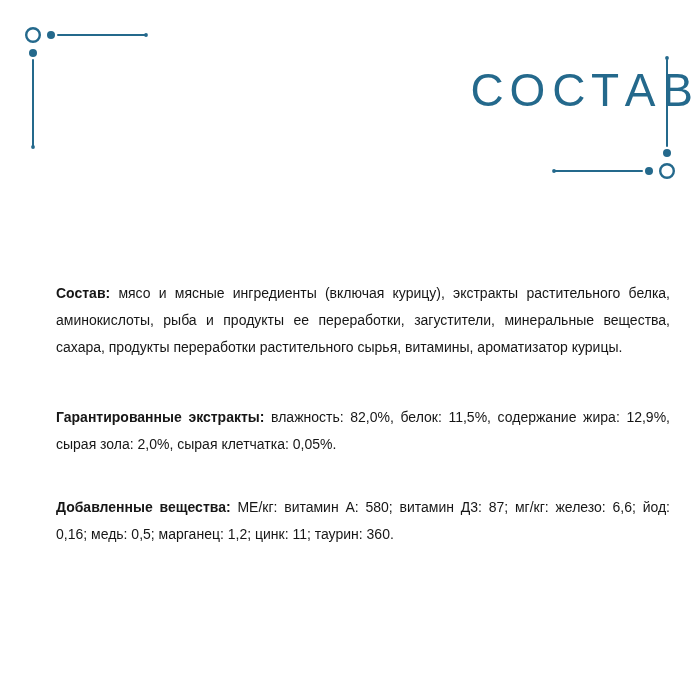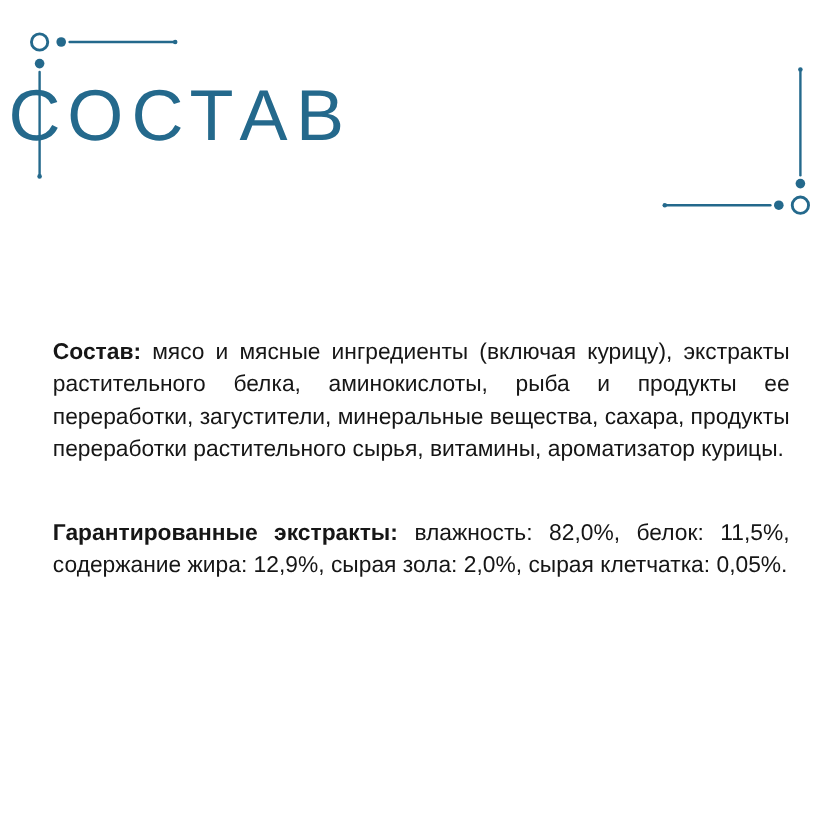--- a/index.html
+++ b/index.html
@@ -36,36 +36,36 @@
     stroke-width: 2;
     stroke-linecap: round;
   }
 
   .title {
     position: absolute;
     top: 67px;
     left: 0;
     right: 0;
     padding-left: 7px; 
-    text-align: left;
-    font-size: 60px;
+    text-align: right;
+    font-size: 46px;
     font-weight: 400;
     line-height: 1;
     letter-spacing: 7px;
     color: var(--accent, #24698c);
     white-space: nowrap;
   }
 
   .content {
     position: absolute;
     top: 280px;
-    left: 44px;
+    left: 56px;
     width: 614px;
     color: var(--text, #161616);
-    font-size: 19px;
+    font-size: 14px;
     line-height: 27px;
   }
   .content p {
     text-align: justify;
     text-justify: inter-word;
   }
   .content p .label { font-weight: 700; }
   .para-guaranteed { margin-top: 43px; }
   .para-additives  { margin-top: 36px; }
 </style>
@@ -98,15 +98,16 @@
   </svg>
 
   <h1 class="title">СОСТАВ</h1>
 
   <div class="content">
 
     <p class="para-composition"><span class="label">Состав:</span> <span>мясо и мясные ингредиенты (включая курицу), экстракты растительного белка, аминокислоты, рыба и продукты ее переработки, загустители, минеральные вещества, сахара, продукты переработки растительного сырья, витамины, ароматизатор курицы.</span></p>
 
     <p class="para-guaranteed"><span class="label">Гарантированные экстракты:</span> <span>влажность: 82,0%, белок: 11,5%, содержание жира: 12,9%, сырая зола: 2,0%, сырая клетчатка: 0,05%.</span></p>
 
+    <p class="para-additives"><span class="label">Добавленные вещества:</span> <span>МЕ/кг: витамин А: 580; витамин Д3: 87; мг/кг: железо: 6,6; йод: 0,16; медь: 0,5; марганец: 1,2; цинк: 11; таурин: 360.</span></p>
 
   </div>
 </div>
 
 </body></html>

